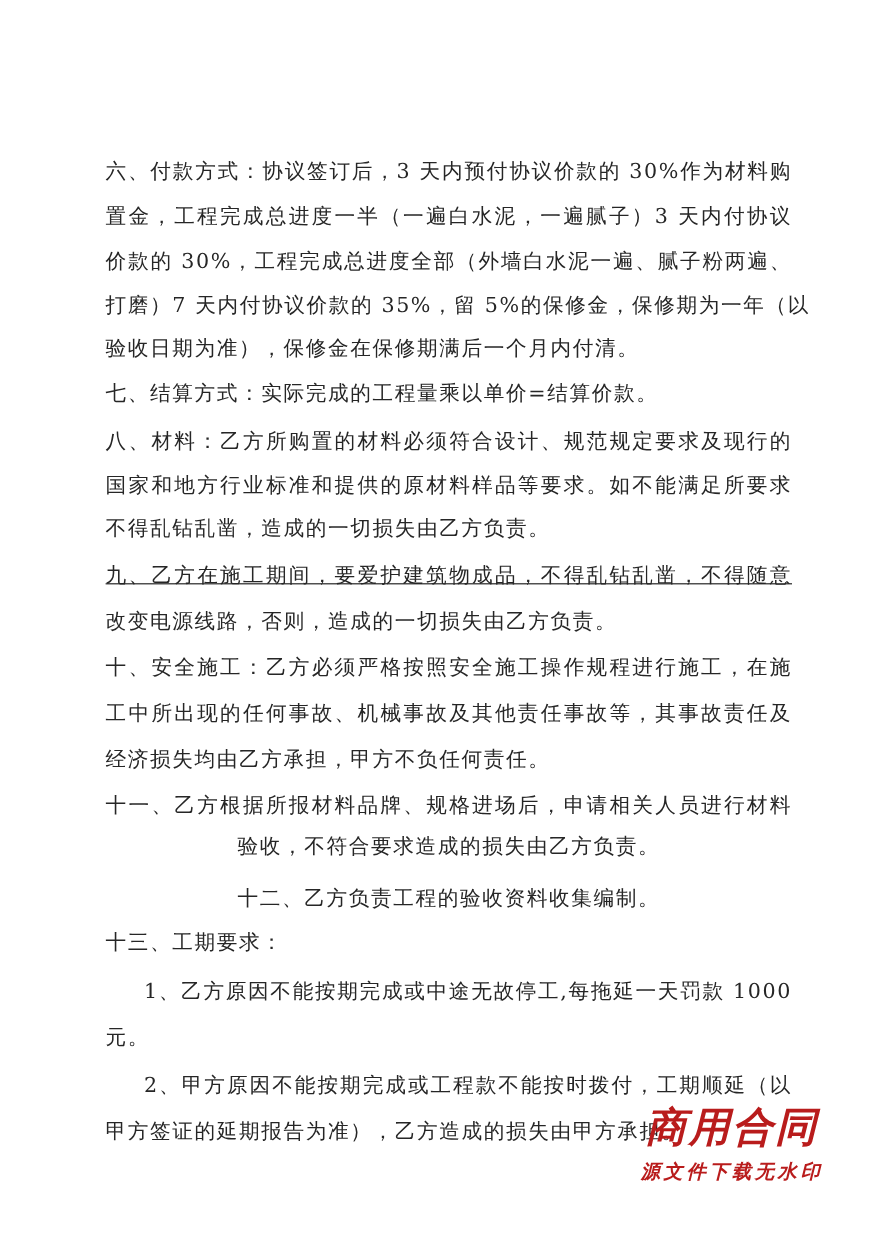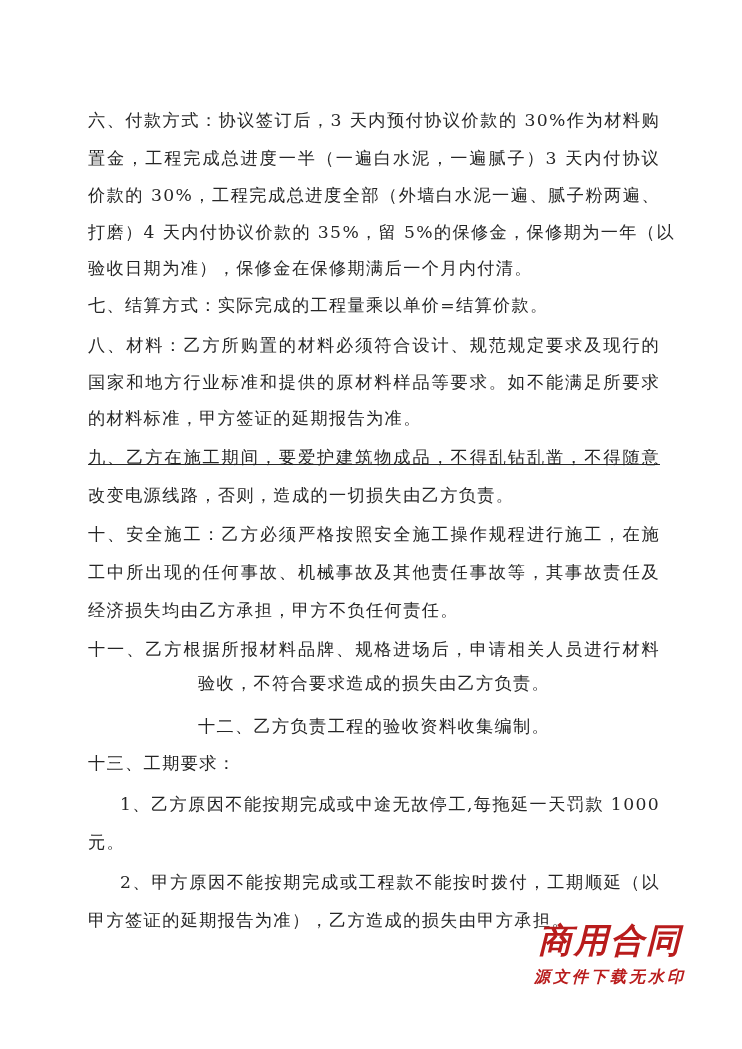--- a/index.html
+++ b/index.html
@@ -6,44 +6,45 @@
   body {
     width: 742px; height: 1049px; background: #ffffff; position: relative; overflow: hidden;
     font-family: "DejaVu Serif", "Liberation Serif", serif;
     color: #262626;
   }
   .page { position: absolute; left: 0; top: 0; width: 742px; height: 1049px; }
   .line {
     position: absolute; left: 88px; width: 572px;
     font-size: 17.2px; line-height: 22px; white-space: nowrap;
     letter-spacing: 1.35px;
+    margin-top: 23px;
   }
   .line.indent { left: 120px; width: 540px; }
   .line.justify { text-align: justify; text-align-last: justify; }
   .watermark {
     position: absolute; left: 520px; top: 920px; width: 180px; text-align: center;
     color: #b91c1c; font-family: "DejaVu Sans", "Liberation Sans", sans-serif;
   }
   .wm-main { font-size: 34px; font-weight: bold; font-style: italic; letter-spacing: 2px; line-height: 40px; }
   .wm-sub { font-size: 16px; font-weight: bold; font-style: italic; letter-spacing: 3px; line-height: 22px; margin-top: 6px; }
 </style>
 </head>
 <body>
 
 <div class="page">
   <div id="lines">
     <div class="line justify" style="top: 109px;">六、付款方式：协议签订后，3 天内预付协议价款的 30%作为材料购</div>
     <div class="line justify" style="top: 147px;">置金，工程完成总进度一半（一遍白水泥，一遍腻子）3 天内付协议</div>
     <div class="line justify" style="top: 184px;">价款的 30%，工程完成总进度全部（外墙白水泥一遍、腻子粉两遍、</div>
-    <div class="line justify" style="top: 221px;">打磨）4 天内付协议价款的 35%，留 5%的保修金，保修期为一年（以</div>
+    <div class="line justify" style="top: 221px;">打磨）7 天内付协议价款的 35%，留 5%的保修金，保修期为一年（以</div>
     <div class="line" style="top: 257px;">验收日期为准），保修金在保修期满后一个月内付清。</div>
     <div class="line" style="top: 294px;">七、结算方式：实际完成的工程量乘以单价=结算价款。</div>
     <div class="line justify" style="top: 334px;">八、材料：乙方所购置的材料必须符合设计、规范规定要求及现行的</div>
     <div class="line justify" style="top: 371px;">国家和地方行业标准和提供的原材料样品等要求。如不能满足所要求</div>
-    <div class="line" style="top: 407px;">的材料标准，甲方签证的延期报告为准。</div>
+    <div class="line" style="top: 407px;">不得乱钻乱凿，造成的一切损失由乙方负责。</div>
     <div class="line justify" style="top: 446px; text-decoration: underline;">九、乙方在施工期间，要爱护建筑物成品，不得乱钻乱凿，不得随意</div>
     <div class="line" style="top: 484px;">改变电源线路，否则，造成的一切损失由乙方负责。</div>
     <div class="line justify" style="top: 523px;">十、安全施工：乙方必须严格按照安全施工操作规程进行施工，在施</div>
     <div class="line justify" style="top: 561px;">工中所出现的任何事故、机械事故及其他责任事故等，其事故责任及</div>
     <div class="line" style="top: 599px;">经济损失均由乙方承担，甲方不负任何责任。</div>
     <div class="line justify" style="top: 638px;">十一、乙方根据所报材料品牌、规格进场后，申请相关人员进行材料</div>
     <div class="line" style="top: 672px; text-align: center;">验收，不符合要求造成的损失由乙方负责。</div>
     <div class="line" style="top: 715px; text-align: center;">十二、乙方负责工程的验收资料收集编制。</div>
     <div class="line" style="top: 752px;">十三、工期要求：</div>
     <div class="line justify indent" style="top: 793px;">1、乙方原因不能按期完成或中途无故停工,每拖延一天罚款 1000</div>

